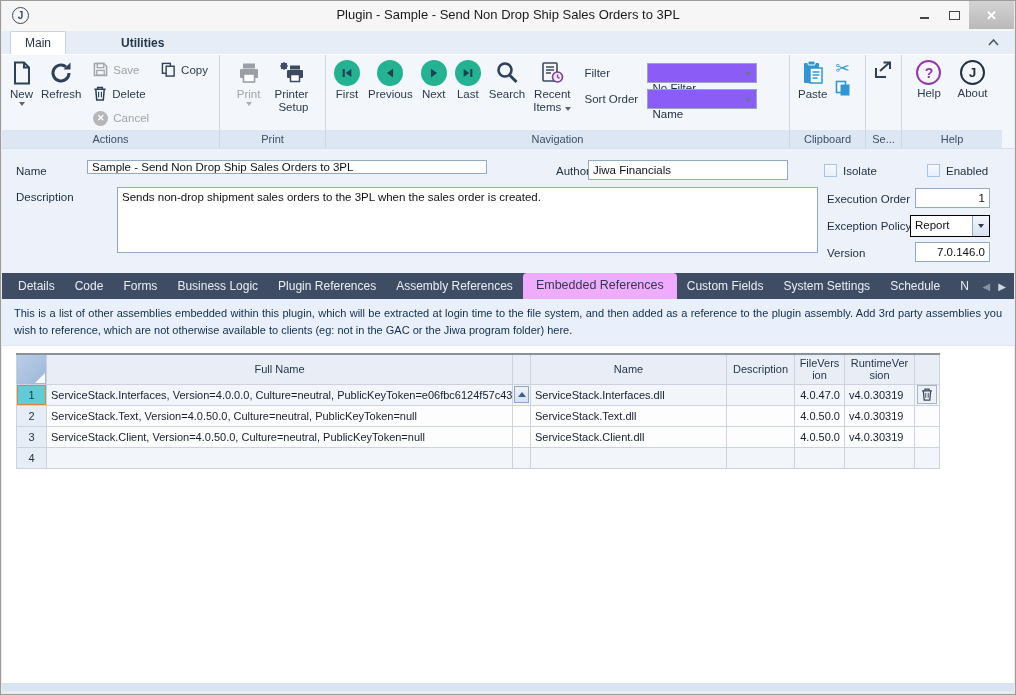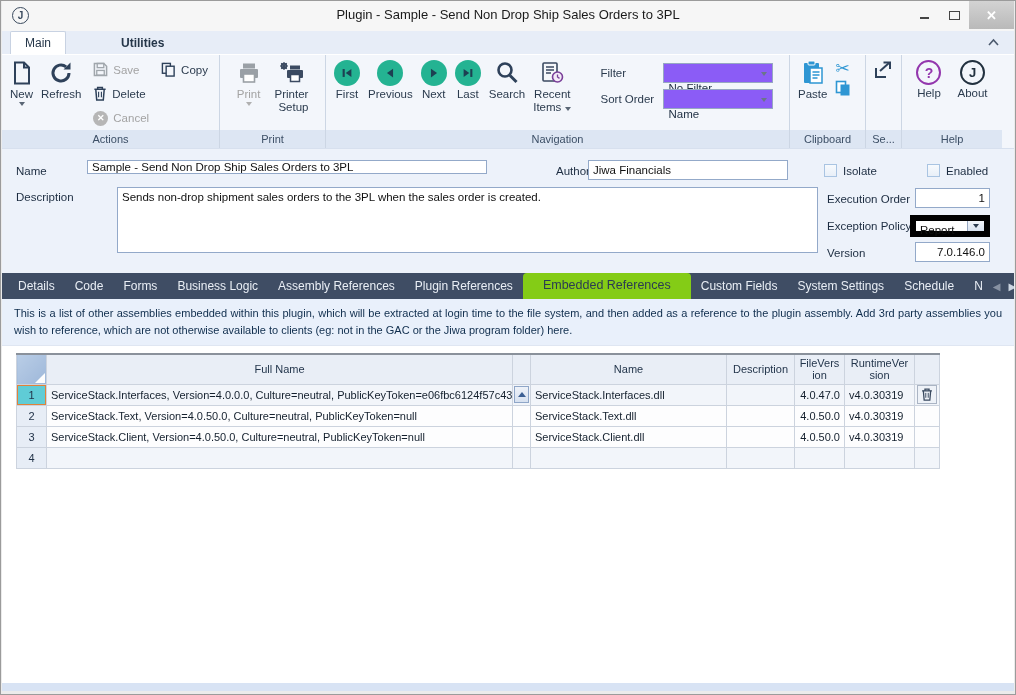--- a/index.html
+++ b/index.html
@@ -34,41 +34,41 @@
   .smallbtn { display:flex; align-items:center; gap:5px; font-size:11.5px; color:#2b3b4e; padding:3px 4px; height:24px; white-space:nowrap; }
   .disabled { color:#a3a3a3 !important; }
   .caret { width:0; height:0; border-left:3.5px solid transparent; border-right:3.5px solid transparent; border-top:4px solid #5a6675; display:inline-block; }
   .caret.gray { border-top-color:#b0b0b0; }
   .navcirc { width:26px; height:26px; border-radius:50%; background:#24b392; display:flex; align-items:center; justify-content:center; }
   .iconbox { height:26px; display:flex; align-items:center; justify-content:center; }
   .circle-q { width:25px; height:25px; border-radius:50%; border:2.5px solid #9336ad; color:#9336ad; font-weight:bold; font-size:14px; display:flex; align-items:center; justify-content:center; }
   .circle-j { width:25px; height:25px; border-radius:50%; border:2.5px solid #22313f; color:#22313f; font-weight:bold; font-size:13px; display:flex; align-items:center; justify-content:center; }
   .cancel-ic { width:15px; height:15px; border-radius:50%; background:#b6b6b6; color:#fff; font-size:9px; font-weight:bold; display:flex; align-items:center; justify-content:center; }
   .filter-col { margin-left:10px; display:flex; flex-direction:column; gap:6px; padding-top:5px; }
-  .filter-row { display:flex; align-items:center;margin-left:16px; }
+  .filter-row { display:flex; align-items:center; }
   .filter-row .flabel { width:62px; font-size:11.5px; color:#2b3b4e; }
   .dropdown { position:relative; width:110px; height:20px; border:1px solid #96a7c2; background:#8b5cf6; font-size:11.5px; color:#1c2c40; line-height:18px; padding:15px 18px 0 5px; }
   .dropdown .dd-arrow { position:absolute; right:5px; top:8px; width:0; height:0; border-left:3.5px solid transparent; border-right:3.5px solid transparent; border-top:4px solid #6a7689; }
   .scissors { color:#2e96d3; font-size:17px; line-height:1; }
 
   
   .form-area { position:absolute; left:1px; right:1px; top:148px; height:124px; background:#edf2fa; }
   .flabel2 { position:absolute; font-size:11.5px; color:#1c2c40; }
   .tb { position:absolute; border:1px solid #93a9c9; background:#fff; font-family:"Liberation Sans",sans-serif; font-size:11.5px; color:#111; padding:1px 4px; }
   textarea.tb { resize:none; line-height:1.4;margin-left:30px; }
   .checkbox { position:absolute; width:13px; height:13px; border:1px solid #a9c4e2; background:linear-gradient(#f7fafd,#e8eff8); }
-  .combo { position:absolute; height:22px; border:6px solid #000000; background:#fff; font-size:11.5px; color:#111; }
+  .combo { position:absolute; height:22px; border:1px solid #000000; background:#fff; font-size:11.5px; color:#111; }
   .combo .val { position:absolute; left:4px; top:3px; }
   .combo .btn { position:absolute; right:0; top:0; bottom:0; width:17px; background:linear-gradient(#f2f6fb,#d8e2f0); border-left:1px solid #96a7c2; display:flex; align-items:center; justify-content:center; }
   .combo .btn i { width:0; height:0; border-left:3.5px solid transparent; border-right:3.5px solid transparent; border-top:4px solid #2b3b4e; }
 
   
   .doctabs { position:absolute; left:1px; right:1px; top:272px; height:26px; background:#3f4d64; display:flex; align-items:stretch; padding-left:6px; white-space:nowrap; overflow:hidden; }
   .dtab { font-size:12px; color:#e9eef5; padding:6px 10px 0; cursor:default; }
-  .dtab.active { background:#84cc16; color:#2b3c52; border-radius:4px 4px 0 0; padding:5px 20px 0; font-size:12.5px; }
+  .dtab.active { background:#f0abfc; color:#2b3c52; border-radius:4px 4px 0 0; padding:5px 13px 0; font-size:12.5px; }
   .dtab-arrows { margin-left:auto; display:flex; align-items:center; gap:8px; padding-right:8px; font-size:10px; }
   .arrow-left { color:#8791a2; }
   .arrow-right { color:#cdd6e2; }
 
   
   .infobar { position:absolute; left:1px; right:1px; top:298px; height:47px; background:#e9f0fb; border-bottom:1px solid #dfe6f2; color:#0f2d4d; font-size:11px; line-height:1.55; padding:6px 12px 0; text-align:justify; }
 
   
   .grid-panel { position:absolute; left:1px; right:1px; top:345px; height:337px; background:#fff; }
   table.grid { position:absolute; left:14px; top:7px; width:923px; border-collapse:collapse; table-layout:fixed; font-size:11px; color:#14202e; border:1px solid #a7aeb8; border-top:2px solid #8a919b; }
@@ -369,22 +369,22 @@
 
     <span class="flabel2" style="left:825px; top:98px;">Version</span>
     <input class="tb" style="left: 913px; top: 93px; width: 75px; height: 20px; text-align: right;" value="7.0.146.0">
   </div>
 
   <div class="doctabs">
     <div class="dtab">Details</div>
     <div class="dtab">Code</div>
     <div class="dtab">Forms</div>
     <div class="dtab">Business Logic</div>
+    <div class="dtab">Plugin References</div>
     <div class="dtab">Assembly References</div>
-    <div class="dtab">Plugin References</div>
     <div class="dtab active">Embedded References</div>
     <div class="dtab">Custom Fields</div>
     <div class="dtab">System Settings</div>
     <div class="dtab">Schedule</div>
     <div class="dtab">N</div>
     <div class="dtab-arrows">
       <span class="arrow-left">◀</span>
       <span class="arrow-right">▶</span>
     </div>
   </div>

